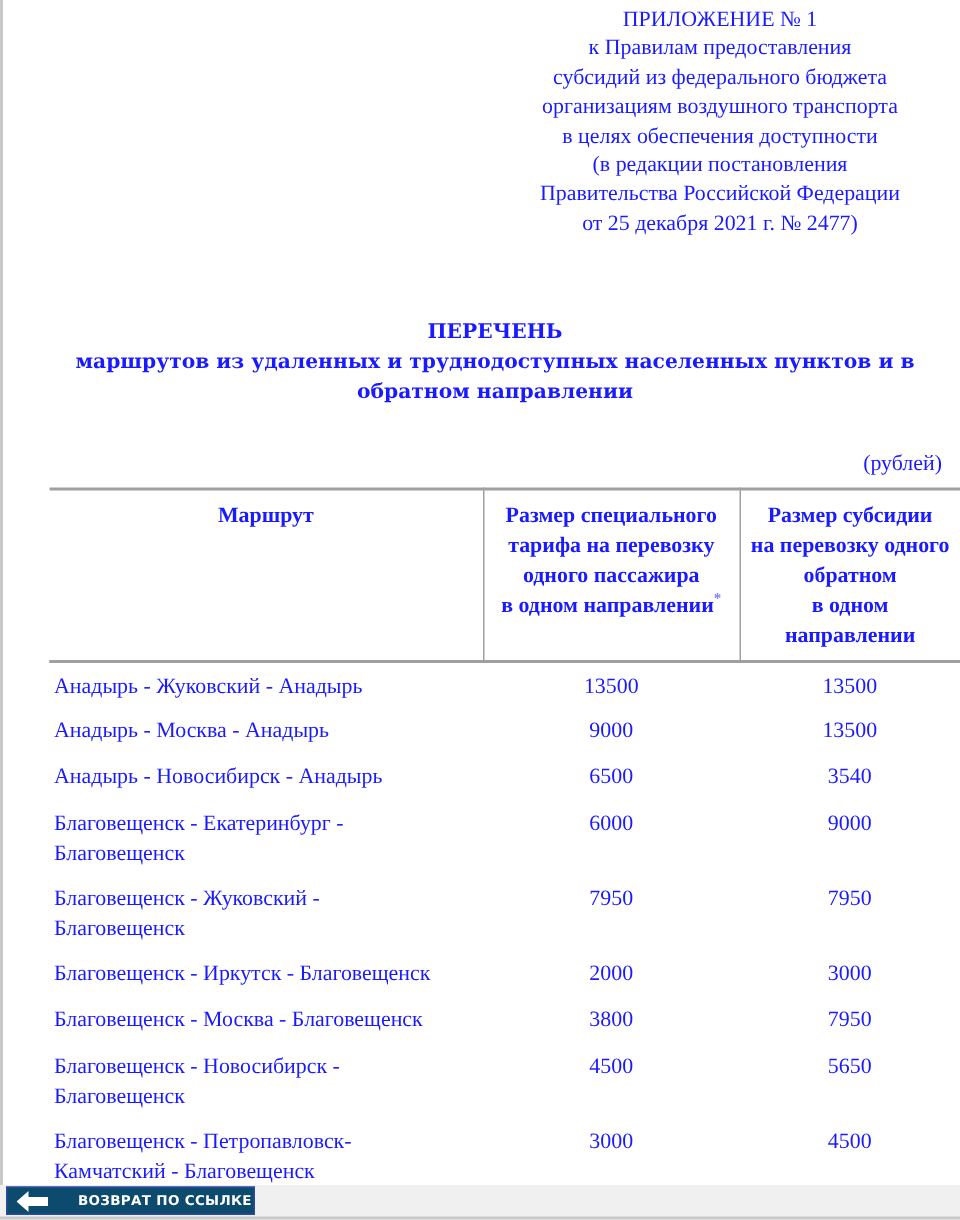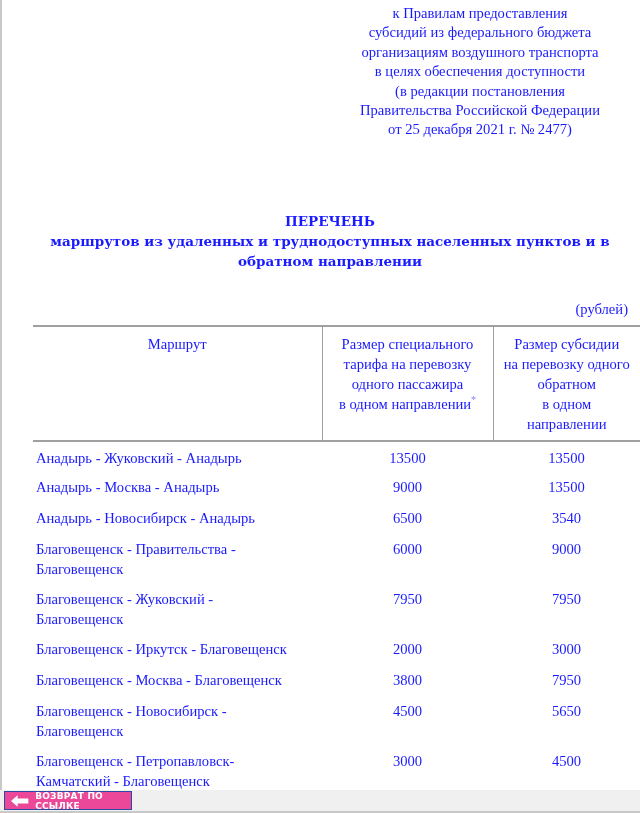--- a/index.html
+++ b/index.html
@@ -30,51 +30,52 @@
   table.routes {
     position: absolute; left: 33px; top: 325px; width: 607px;
     border-collapse: collapse; table-layout: fixed;
     font-family: "Liberation Serif", serif; font-size: 14.6px; color: #1a1aff;
   }
   table.routes col.c1 { width: 289px; }
   table.routes col.c2 { width: 171px; }
   table.routes col.c3 { width: 147px; }
   thead tr { border-top: 2px solid #a0a0a0; border-bottom: 2px solid #a0a0a0; }
   thead th {
-    font-weight: normal; text-align: center; vertical-align: top;
+    font-weight: bold; text-align: center; vertical-align: top;
     padding: 7px 3px 6px 3px; line-height: 20px; height: 97px; box-sizing: border-box;
   }
   thead th.h2 { border-left: 1px solid #a0a0a0; border-right: 1px solid #a0a0a0; }
   .asterisk { color: #8080ff; font-size: 10px; vertical-align: super; line-height: 0; cursor: pointer; }
   tbody td { vertical-align: top; padding: 0 3px; line-height: 20px; margin-left: 36px; }
   tbody td.route { text-align: left; padding-left: 3px; }
   tbody td.num { text-align: center; }
   tbody tr.single td { height: 31px; padding-top: 5px; box-sizing: border-box; }
   tbody tr.double td { height: 50px; padding-top: 5px; box-sizing: border-box; }
   tbody tr:first-child td { padding-top: 6px; }
   .footer-bar {
     position: absolute; left: 0; top: 790px; width: 640px; height: 23px;
     background: #f0f0f0; border-bottom: 2px solid #c8c8c8; box-sizing: border-box;
   }
   .back-button {
-    position: absolute; left: 4px; top: 1px; width: 128px; height: 19px;
-    background: #ec4899; border: 1px solid #2b4aa3; box-sizing: border-box;
+    position: absolute; left: 4px; top: 1px; width: 166px; height: 19px;
+    background: #0c4a6e; border: 1px solid #2b4aa3; box-sizing: border-box;
     color: #ffffff; font-family: "DejaVu Sans", sans-serif; font-size: 9px; font-weight: bold;
-    display: flex; align-items: center; cursor: pointer; letter-spacing: 0.2px;
+    display: flex; align-items: center; cursor: pointer; letter-spacing: 0.2px; gap: 13px;
   }
   .back-button .arrow { width: 22px; height: 14px; margin-left: 6px; margin-right: 6px; }
 </style>
 </head>
 <body>
 
 <div class="left-border"></div>
 
 <div class="doc">
 
   <div class="appendix">
+    <div>ПРИЛОЖЕНИЕ № 1</div>
     <div>к Правилам предоставления</div>
     <div>субсидий из федерального бюджета</div>
     <div>организациям воздушного транспорта</div>
     <div>в целях обеспечения доступности</div>
     <div>(в редакции постановления</div>
     <div>Правительства Российской Федерации</div>
     <div>от 25 декабря 2021 г. № 2477)</div>
   </div>
 
   <div class="title-block">
@@ -128,21 +129,21 @@
       </tr>
       <tr class="single">
         <td class="route">
             <div>Анадырь - Новосибирск - Анадырь</div>
           </td>
         <td class="num">6500</td>
         <td class="num">3540</td>
       </tr>
       <tr class="double">
         <td class="route">
-            <div>Благовещенск - Правительства -</div>
+            <div>Благовещенск - Екатеринбург -</div>
             <div>Благовещенск</div>
           </td>
         <td class="num">6000</td>
         <td class="num">9000</td>
       </tr>
       <tr class="double">
         <td class="route">
             <div>Благовещенск - Жуковский -</div>
             <div>Благовещенск</div>
           </td>

